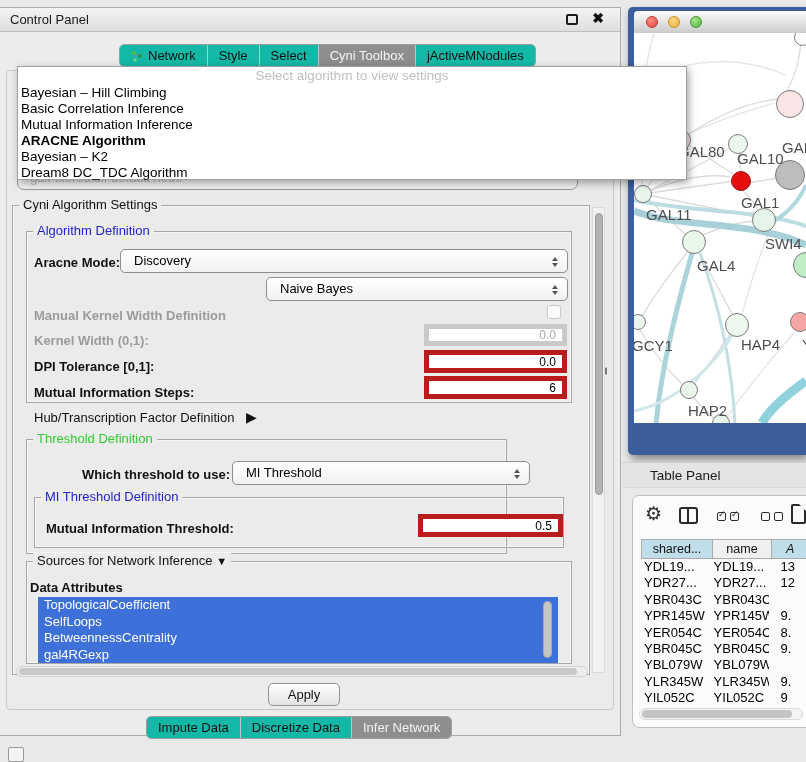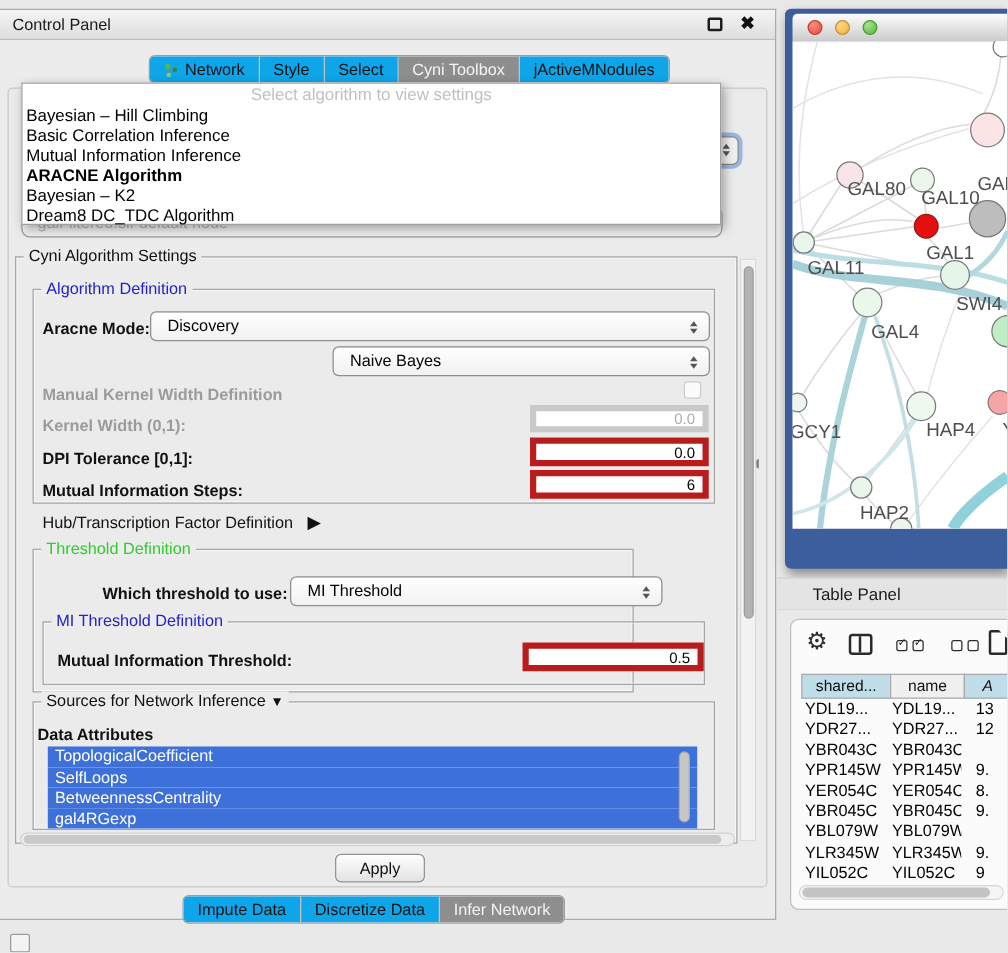--- a/index.html
+++ b/index.html
@@ -12,26 +12,26 @@
   .cp-titlebar { position:relative; height:24px; background:linear-gradient(#F4F4F4,#DEDEDE); border-bottom:1px solid #BDBDBD; }
   .cp-title { position:absolute; left:10px; top:4px; font-size:13px; color:#1A1A1A; }
   .float-btn { position:absolute; right:42px; top:6px; width:12px; height:11px; border:2px solid #1C1C1C; border-radius:2px; background:transparent; }
   .close-btn { position:absolute; right:16px; top:2px; font-size:14px; font-weight:bold; color:#111; }
 
   .cp-inner { position:absolute; left:6px; top:62px; width:608px; height:640px; background:#EBEBEB; border:1px solid #C8C8C8; border-radius:4px; }
 
   .tabbar { position:absolute; display:flex; border:1px solid #9E9E9E; border-radius:5px; background:#F7F7F7; overflow:hidden; height:23px; }
   .tabbar.top { left:119px; top:36px; }
   .tabbar.bottom { left:146px; top:708px; }
-  .tab { padding:0 11px; font-size:13px; line-height:21px; color:#111; border-right:1px solid #C2C2C2; display:flex; align-items:center; gap:5px; background:#0ea5e9; white-space:nowrap; }
+  .tab { padding:0 11px; font-size:13px; line-height:21px; color:#111; border-right:1px solid #C2C2C2; display:flex; align-items:center; gap:5px; background:#14b8a6; white-space:nowrap; }
   .tab:last-child { border-right:none; }
   .tab.selected { background:#8E8E8E; color:#F4F4F4; }
 
   
-  .algo-popup { position:absolute; left:17px; top:58px; width:560px; height:114px; background:#FFFFFF;
+  .algo-popup { position:absolute; left:17px; top:58px; width:670px; height:114px; background:#FFFFFF;
                 border:1px solid #A0A0A0; box-shadow:2px 3px 8px rgba(0,0,0,0.35); z-index:30; }
   .popup-placeholder { height:18px; line-height:18px; text-align:center; color:#C0C0C0; font-size:13.5px; }
   .popup-item { height:16px; line-height:16px; padding-left:3px; font-size:13.5px; color:#000; }
   .popup-item.bold { font-weight:bold; }
 
   .combo-behind { position:absolute; left:17px; top:157px; width:561px; height:25px; border:1px solid #9A9A9A; border-radius:7px;
                   background:linear-gradient(#FFFFFF,#EFEFEF); z-index:5; color:#B8B8B8; line-height:23px; padding-left:12px; }
   .combo-cap { position:absolute; left:572px; top:101px; width:19px; height:23px; border:1px solid #8A8A8A; border-radius:5px;
                background:#F0F0F0; box-shadow:0 0 0 3px rgba(96,148,222,0.6); z-index:6; }
   .combo-cap .arrows { position:absolute; left:5px; top:5px; }

